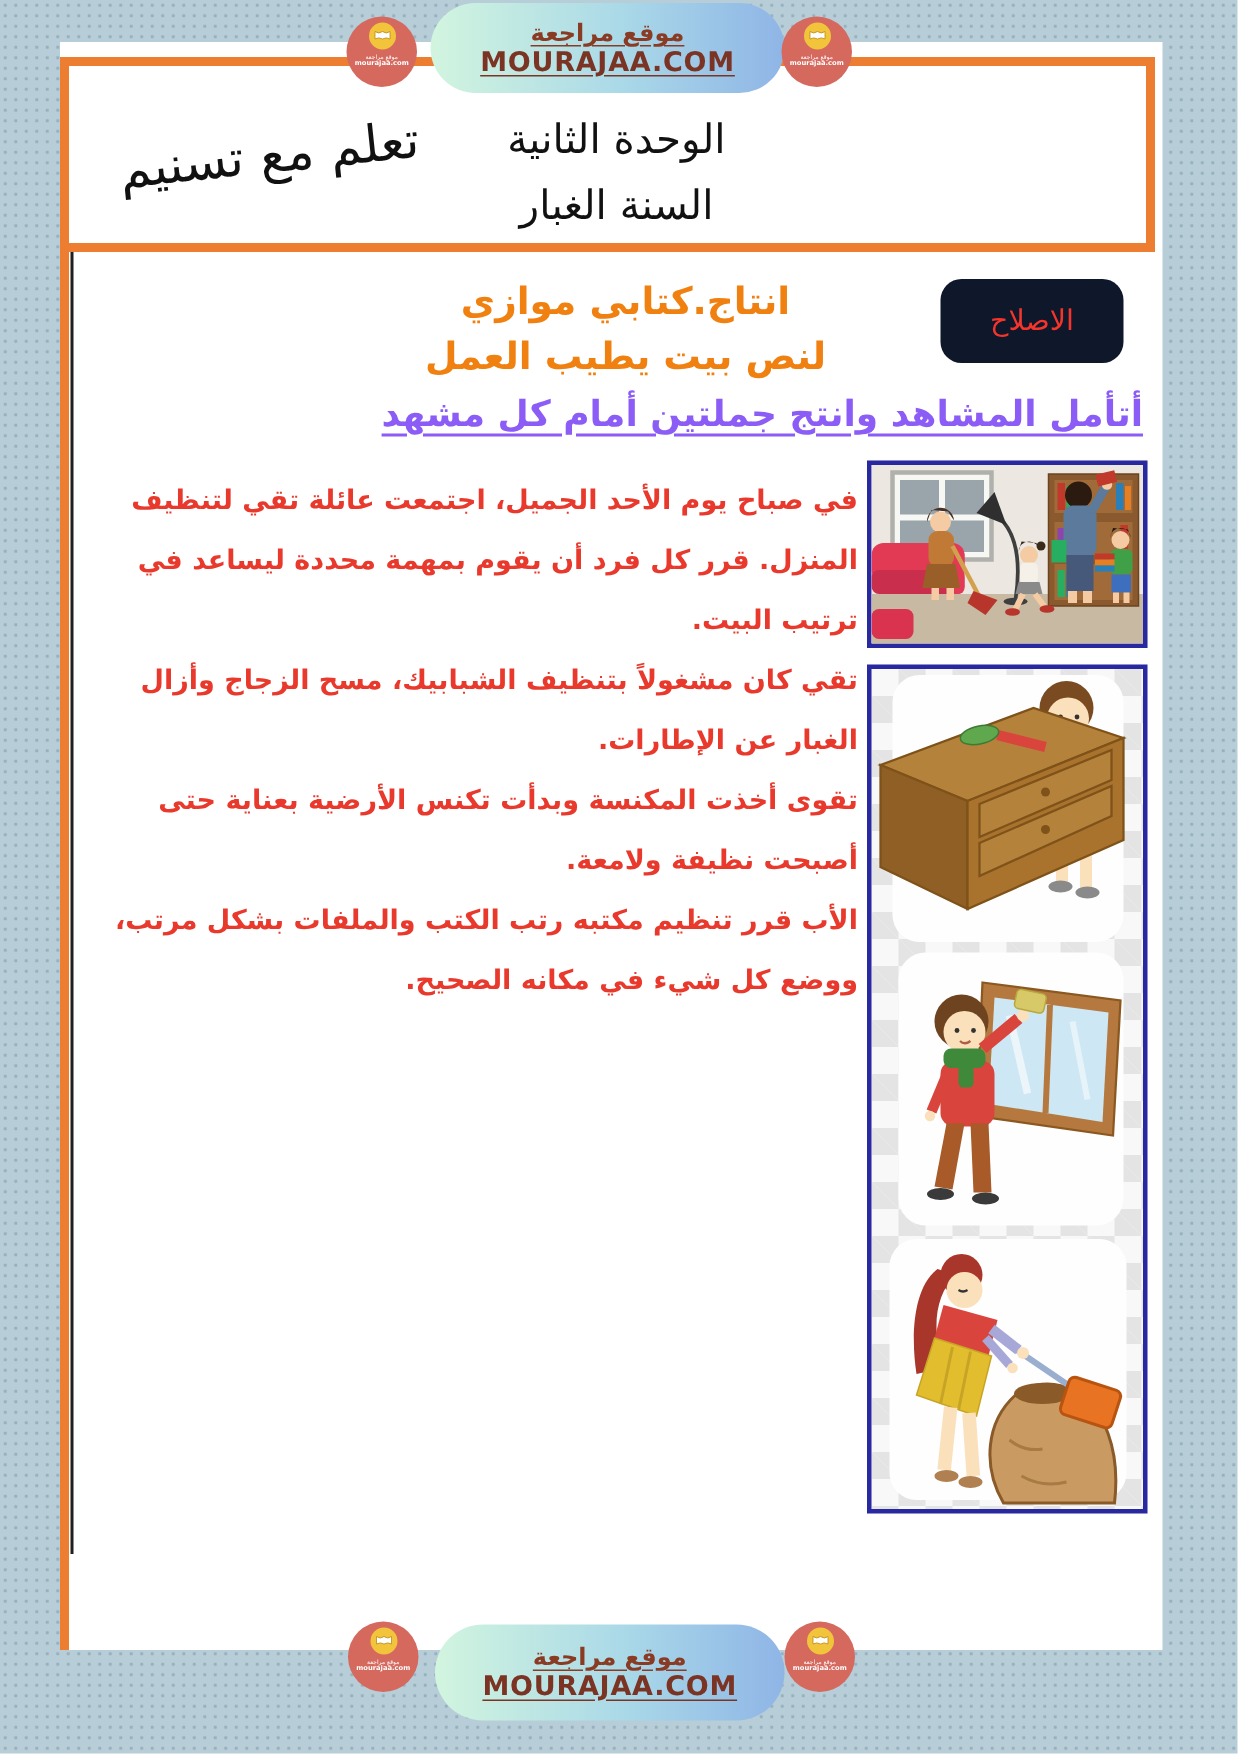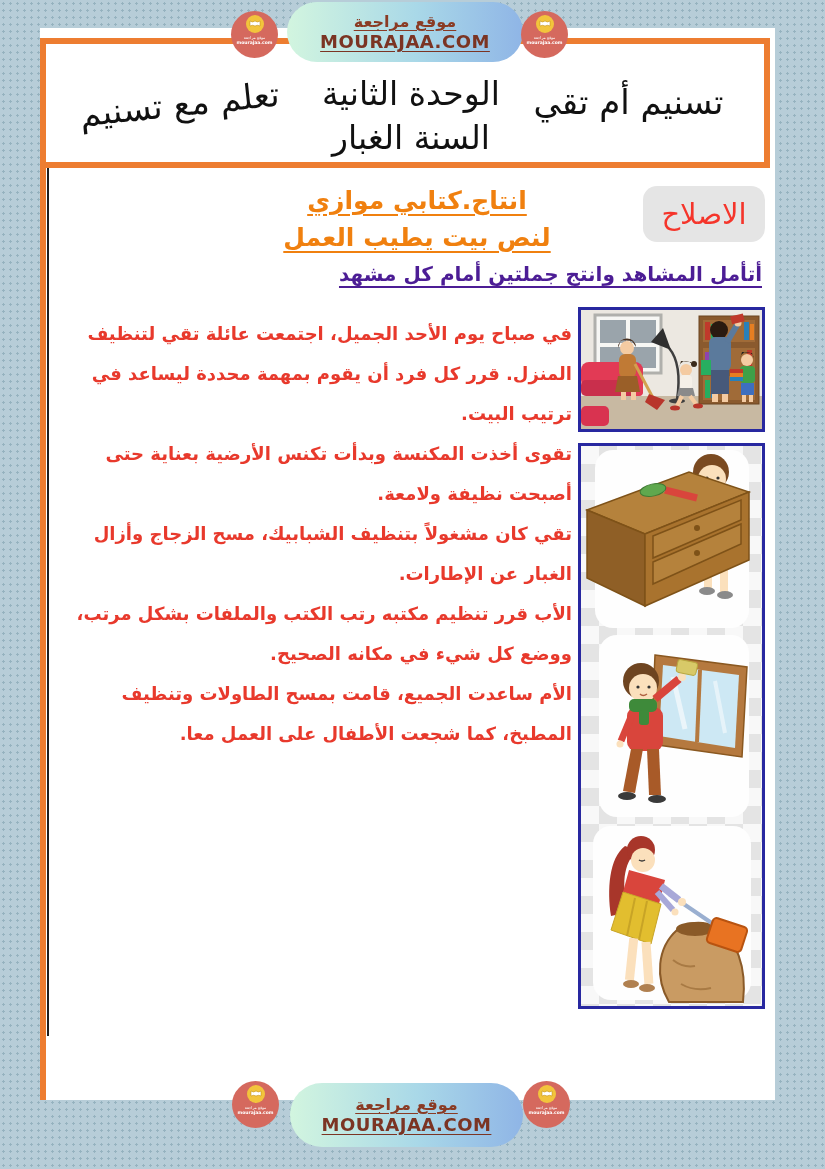--- a/index.html
+++ b/index.html
@@ -9,31 +9,31 @@
     background-size:7px 7px;}
   .page{position:absolute;left:40px;top:28px;width:735px;height:1072px;background:#fff;}
   
   .header-box{position:absolute;left:0;top:10px;width:730px;height:130px;
     border:6px solid #ED7D31;background:#fff;box-sizing:border-box;z-index:1;}
   .orange-strip{position:absolute;left:0;top:140px;width:6px;height:932px;background:#ED7D31;}
   .content-rule{position:absolute;left:7px;top:140px;height:868px;border-left:2px solid #1f1f1f;}
   .h-student{position:absolute;right:18px;top:38px;width:235px;text-align:center;
     font-size:34px;color:#111;}
   .h-center{position:absolute;left:255px;top:28px;width:220px;text-align:center;
-    font-size:33px;line-height:44px;color:#111;}
+    font-size:27px;line-height:44px;color:#111;}
   .h-motto{position:absolute;left:16px;top:40px;width:235px;text-align:center;
     font-size:34px;color:#111;transform:rotate(-6deg);}
   
-  .badge{position:absolute;left:587px;top:158px;width:122px;height:56px;background:#e5e5e5;
-    border-radius:14px;color:#F5352B;font-size:29px;display:flex;align-items:center;
-    justify-content:center;margin-left:16px;}
+  .badge{position:absolute;left:587px;top:158px;width:122px;height:56px;background:#0f172a;
+    border-radius:14px;color:#F5352B;font-size:19px;display:flex;align-items:center;
+    justify-content:center;}
   .title-block{position:absolute;left:232px;top:154px;width:290px;text-align:center;
     color:#F0800F;font-size:25px;font-weight:bold;line-height:37px;}
-  .title-block div{text-decoration:underline;text-underline-offset:5px;}
-  .instruction{position:absolute;right:13px;top:234px;color:#4c1d95;font-size:20px;
+  .title-block div{text-underline-offset:5px;}
+  .instruction{position:absolute;right:13px;top:234px;color:#8b5cf6;font-size:24px;
     font-weight:bold;text-decoration:underline;text-underline-offset:5px;direction:rtl;}
   
   .story{position:absolute;left:15px;top:286px;width:517px;direction:rtl;text-align:right;
     color:#E8392C;font-size:18px;font-weight:bold;line-height:40px;}
   .story p{margin:0;}
   
   .frame1{position:absolute;left:538px;top:279px;width:187px;height:125px;
     border:3px solid #2828A0;box-sizing:border-box;background:#ECE8E1;}
   .frame2{position:absolute;left:538px;top:415px;width:187px;height:566px;
     border:3px solid #2828A0;box-sizing:border-box;background-color:#F8F8F8;
@@ -56,21 +56,20 @@
     display:flex;align-items:center;justify-content:center;}
   .logo .cap1{font-size:4px;color:#fff;line-height:5px;margin-top:2px;}
   .logo .cap2{font-size:4.5px;color:#fff;font-weight:bold;line-height:6px;}
 </style>
 </head>
 <body>
 
 <div class="page">
 
   <div class="header-box">
-    <div class="h-student">تسنيم أم تقي</div>
     <div class="h-center">
       <div>الوحدة الثانية</div>
       <div>السنة الغبار</div>
     </div>
     <div class="h-motto">تعلم مع تسنيم</div>
   </div>
 
   <div class="orange-strip"></div>
   <div class="content-rule"></div>
 
@@ -78,24 +77,23 @@
 
   <div class="title-block" dir="rtl">
     <div>انتاج.كتابي موازي</div>
     <div>لنص بيت يطيب العمل</div>
   </div>
 
   <div class="instruction">أتأمل المشاهد وانتج جملتين أمام كل مشهد</div>
 
   <div class="story">
     <p>في صباح يوم الأحد الجميل، اجتمعت عائلة تقي لتنظيف المنزل. قرر كل فرد أن يقوم بمهمة محددة ليساعد في ترتيب البيت.</p>
+    <p>تقي كان مشغولاً بتنظيف الشبابيك، مسح الزجاج وأزال الغبار عن الإطارات.</p>
     <p>تقوى أخذت المكنسة وبدأت تكنس الأرضية بعناية حتى أصبحت نظيفة ولامعة.</p>
-    <p>تقي كان مشغولاً بتنظيف الشبابيك، مسح الزجاج وأزال الغبار عن الإطارات.</p>
     <p>الأب قرر تنظيم مكتبه رتب الكتب والملفات بشكل مرتب، ووضع كل شيء في مكانه الصحيح.</p>
-    <p>الأم ساعدت الجميع، قامت بمسح الطاولات وتنظيف المطبخ، كما شجعت الأطفال على العمل معا.</p>
   </div>
 
   <div class="frame1">
     <svg viewBox="0 0 181 119">
       <rect width="181" height="119" fill="#ECE8E1"></rect>
       <rect y="86" width="181" height="33" fill="#C8B9A2"></rect>
       <rect x="14" y="5" width="66" height="58" fill="#F7F7F4" stroke="#B0B0AC" stroke-width="3"></rect>
       <rect x="19" y="10" width="26" height="23" fill="#9AA4AB"></rect>
       <rect x="49" y="10" width="26" height="23" fill="#9AA4AB"></rect>
       <rect x="19" y="37" width="26" height="21" fill="#9AA4AB"></rect>

